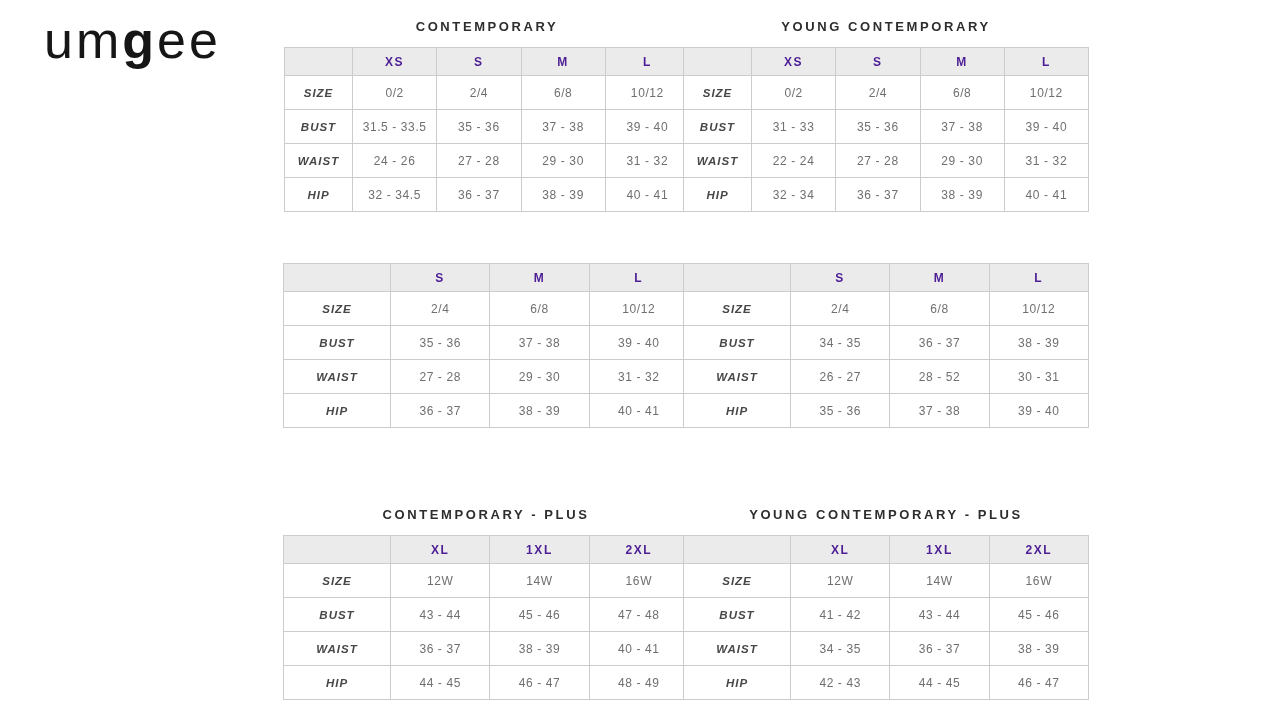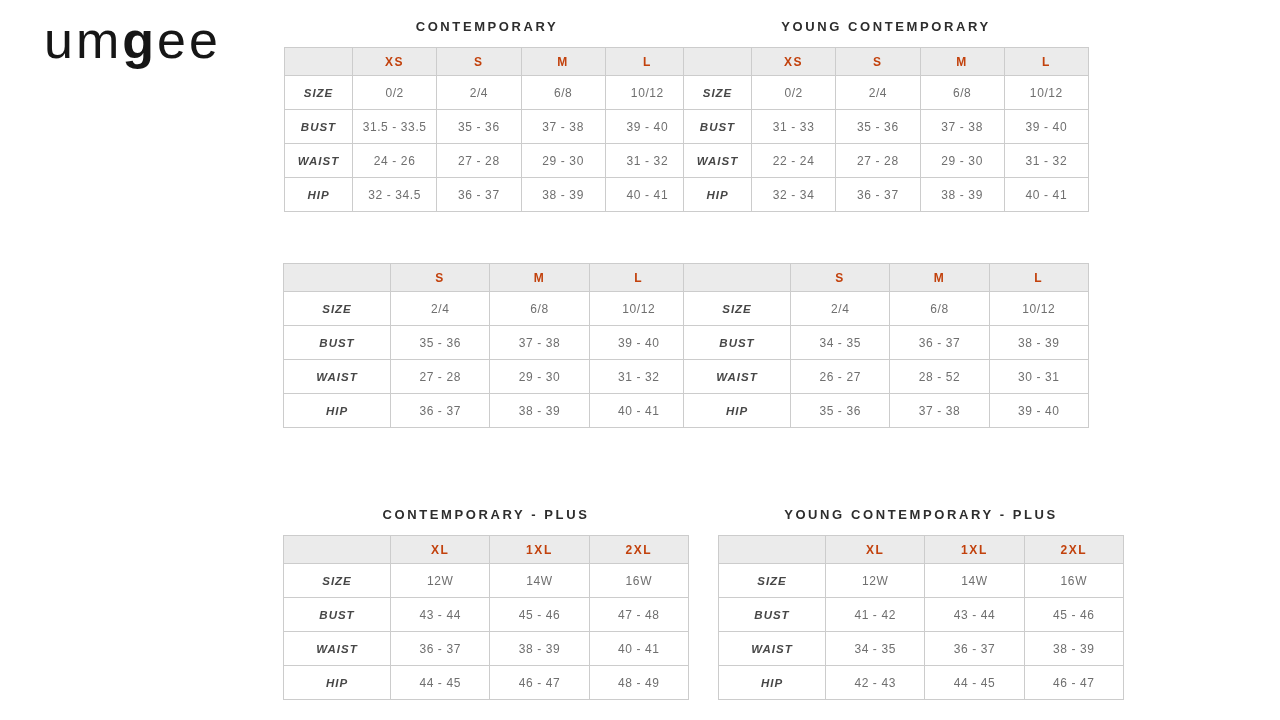--- a/index.html
+++ b/index.html
@@ -26,21 +26,21 @@
     user-select: none;
   }
   .logo b { font-weight: 700; }
 
   .chart-block { position: absolute; width: 406px; }
   .pos-0 { left: 284px; top: 19px; }
   .pos-1 { left: 683px; top: 19px; }
   .pos-2 { left: 283px; top: 263px; }
   .pos-3 { left: 683px; top: 263px; }
   .pos-4 { left: 283px; top: 507px; }
-  .pos-5 { left: 683px; top: 507px; margin-left: 35px; }
+  .pos-5 { left: 683px; top: 507px; }
 
   .chart-title {
     margin: 0 0 13px 0;
     font-size: 13px;
     line-height: 15px;
     font-weight: 700;
     letter-spacing: 2.6px;
     color: #2d2d2d;
     text-align: center;
     white-space: nowrap;
@@ -56,21 +56,21 @@
     border: 1px solid #cccccc;
     text-align: center;
     vertical-align: middle;
     padding: 0;
   }
   .size-table thead th {
     height: 27px;
     background: #ebebeb;
     font-size: 12px;
     letter-spacing: 1.6px;
-    color: #c2410c;
+    color: #4c1d95;
     font-weight: 700;
   }
   .size-table tbody th {
     height: 33px;
     background: #ffffff;
     font-size: 11.5px;
     letter-spacing: 1px;
     color: #474747;
     font-weight: 700;
     font-style: italic;

